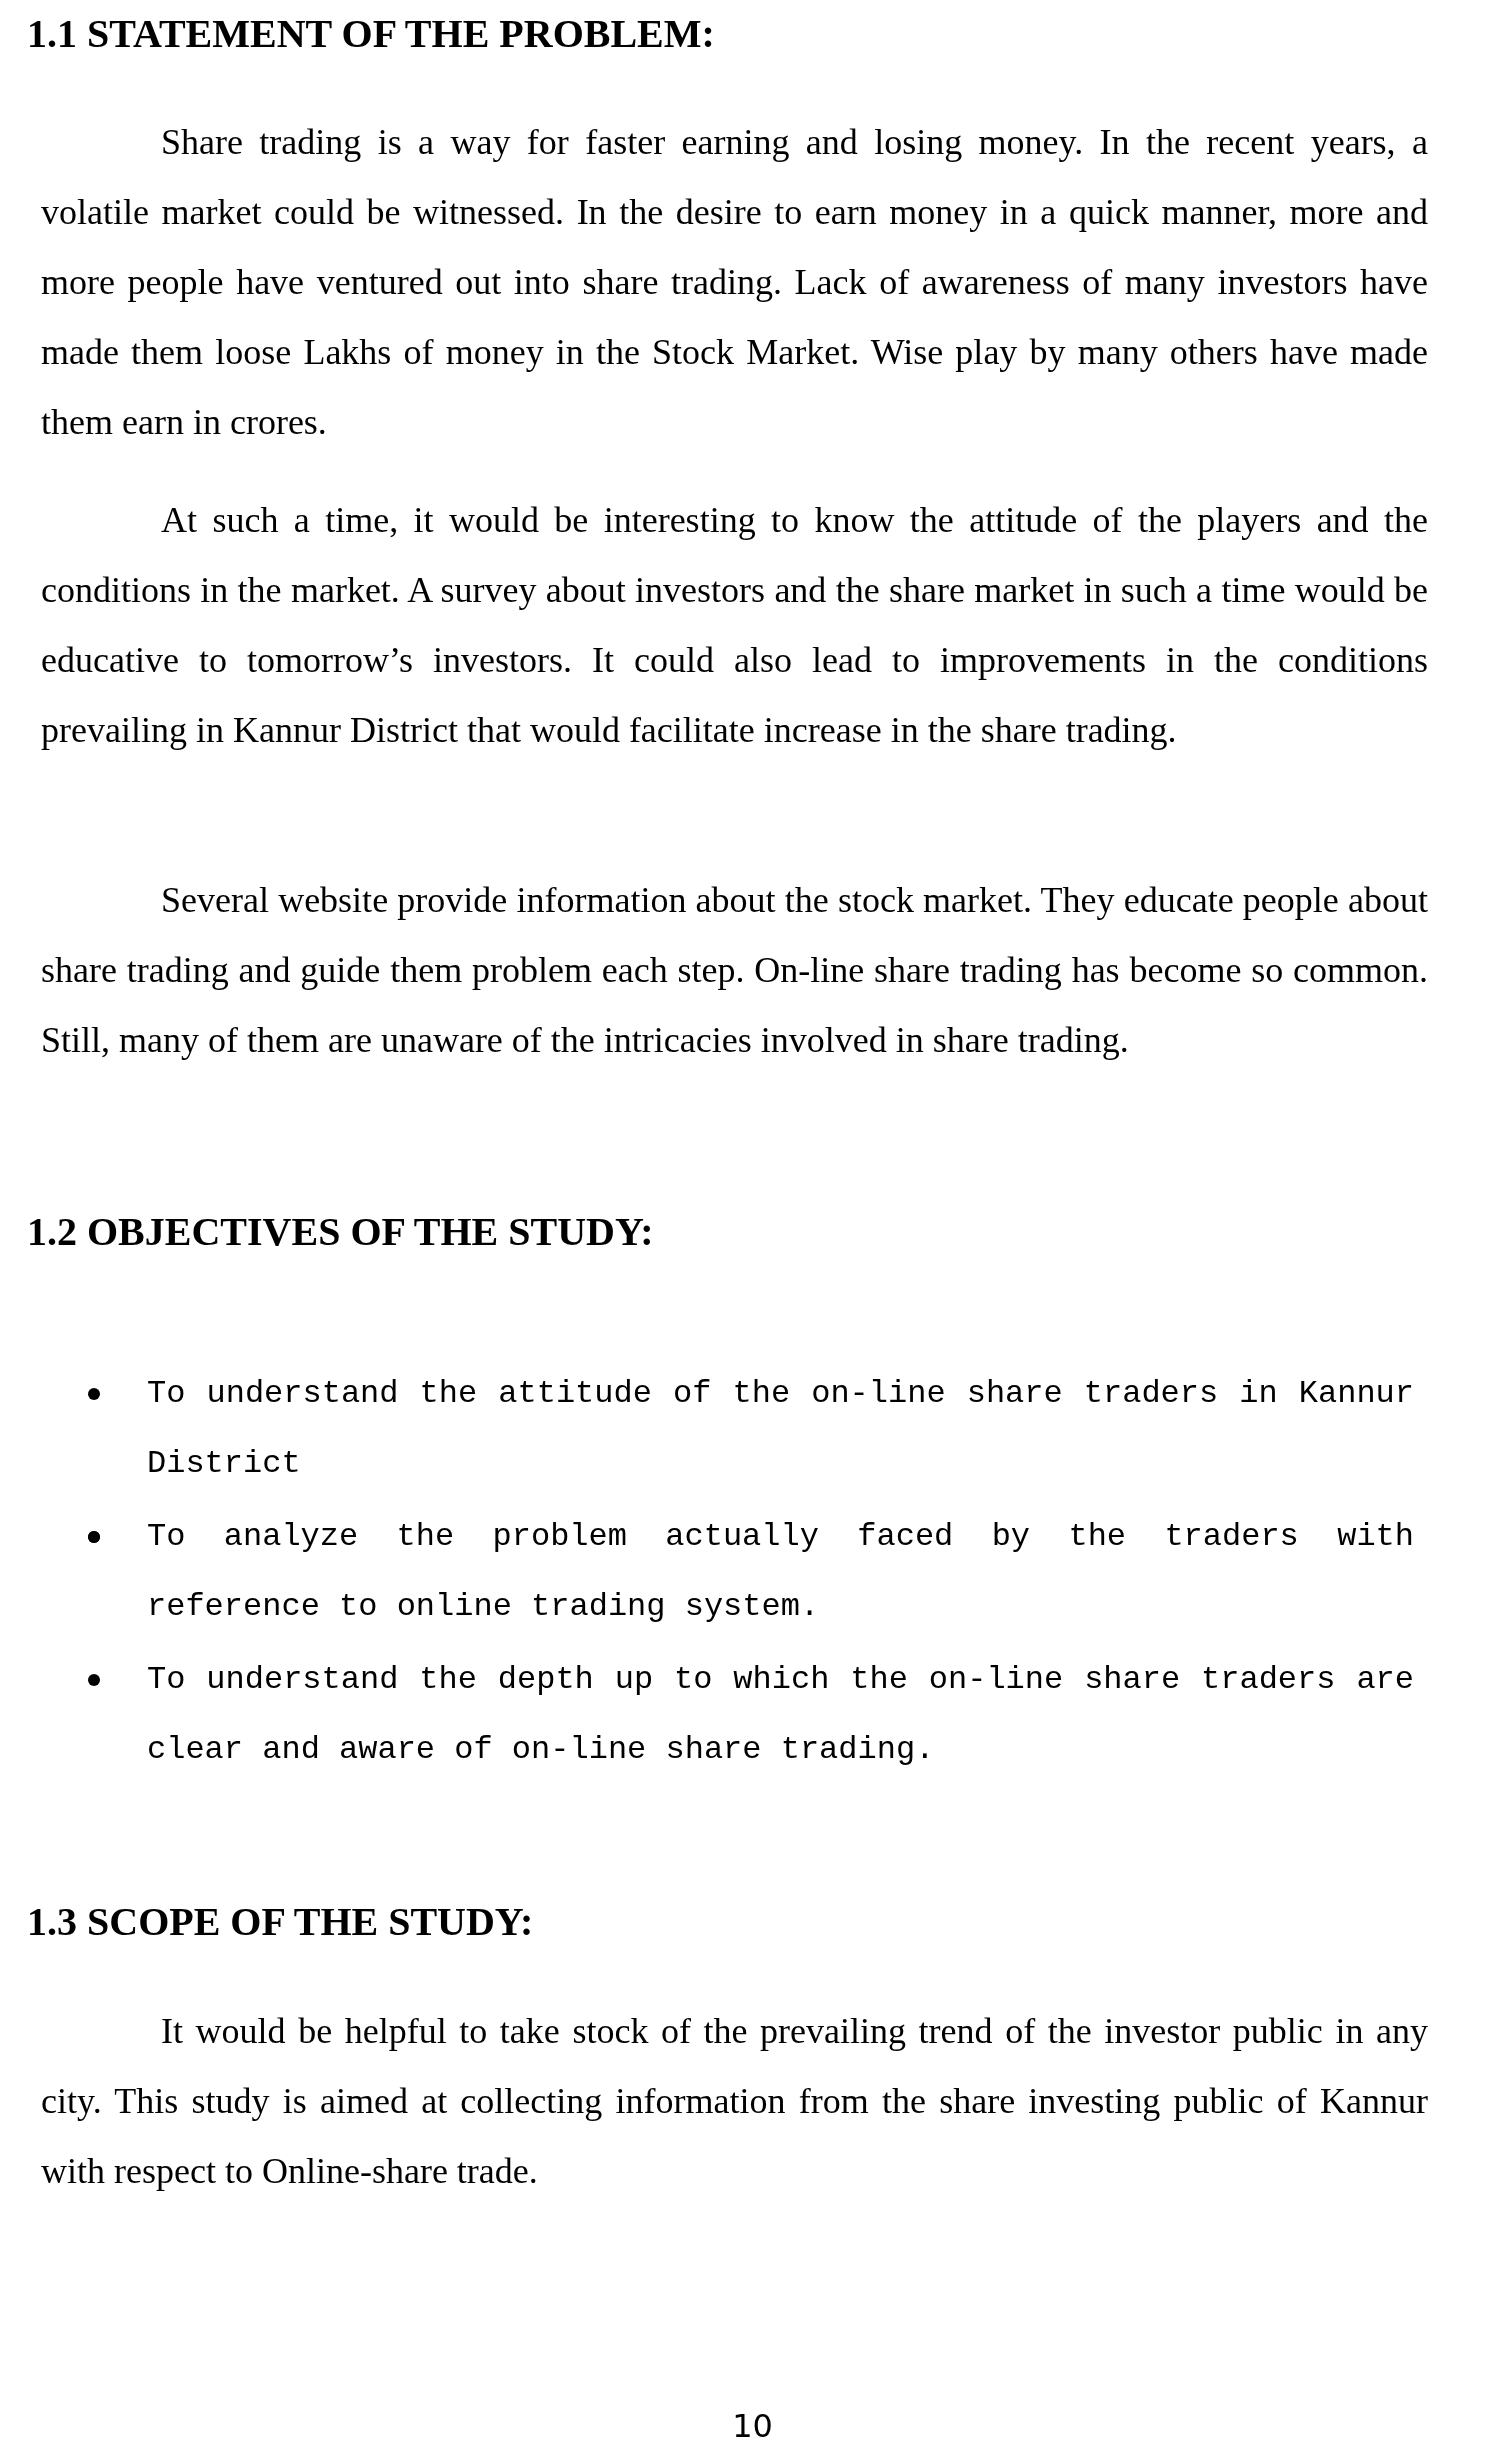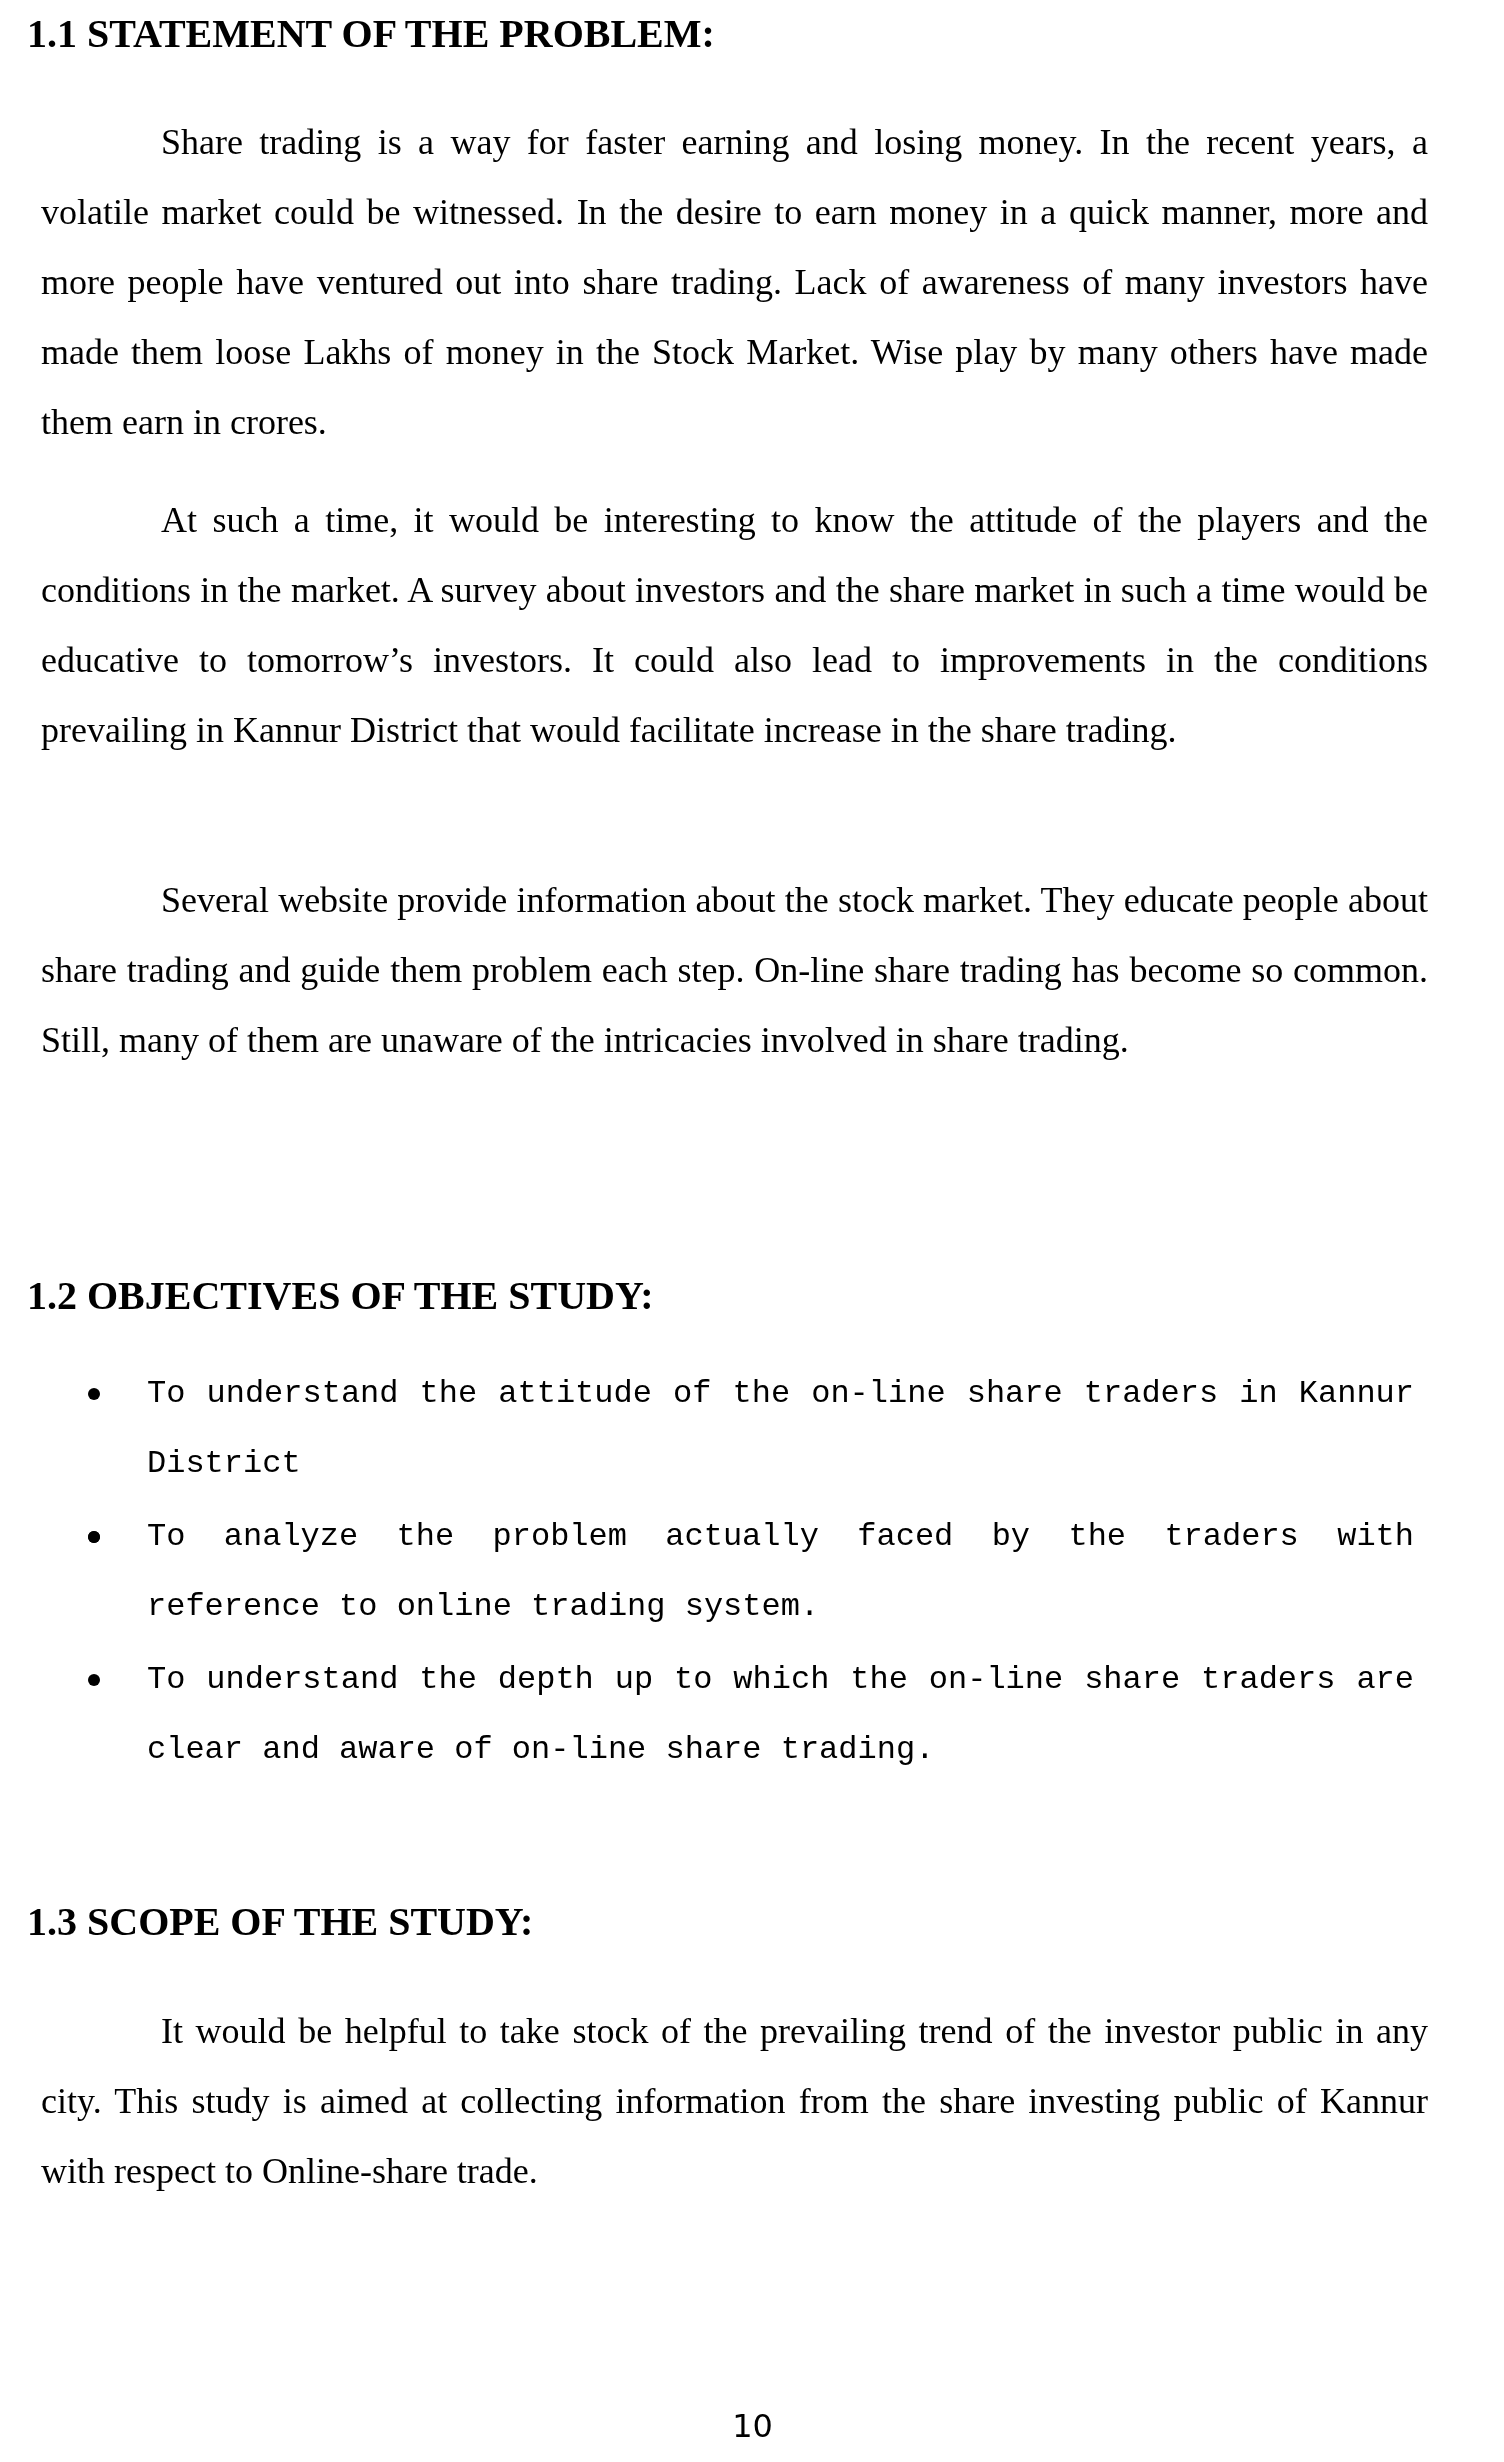--- a/index.html
+++ b/index.html
@@ -36,21 +36,21 @@
 <body>
 
 <div class="page">
 
   <h1 class="heading" style="top:9.6px;">1.1 STATEMENT OF THE PROBLEM:</h1>
 
   <p class="para" style="top:107px;">Share trading is a way for faster earning and losing money. In the recent years, a volatile market could be witnessed. In the desire to earn money in a quick manner, more and more people have ventured out into share trading. Lack of awareness of many investors have made them loose Lakhs of money in the Stock Market. Wise play by many others have made them earn in crores.</p>
   <p class="para" style="top:485px;">At such a time, it would be interesting to know the attitude of the players and the conditions in the market. A survey about investors and the share market in such a time would be educative to tomorrow’s investors. It could also lead to improvements in the conditions prevailing in Kannur District that would facilitate increase in the share trading.</p>
   <p class="para" style="top:865px;">Several website provide information about the stock market. They educate people about share trading and guide them problem each step. On-line share trading has become so common. Still, many of them are unaware of the intricacies involved in share trading.</p>
 
-  <h2 class="heading" style="top:1272px;">1.2 OBJECTIVES OF THE STUDY:</h2>
+  <h2 class="heading" style="top:1208px;">1.2 OBJECTIVES OF THE STUDY:</h2>
 
   <ul class="bullets" style="top:1359px;">
     <li class="bullet-item">
       <span class="bullet-dot"></span>
       <span>To understand the attitude of the on-line share traders in Kannur District</span>
     </li>
     <li class="bullet-item">
       <span class="bullet-dot"></span>
     </li>
     <li class="bullet-item">

